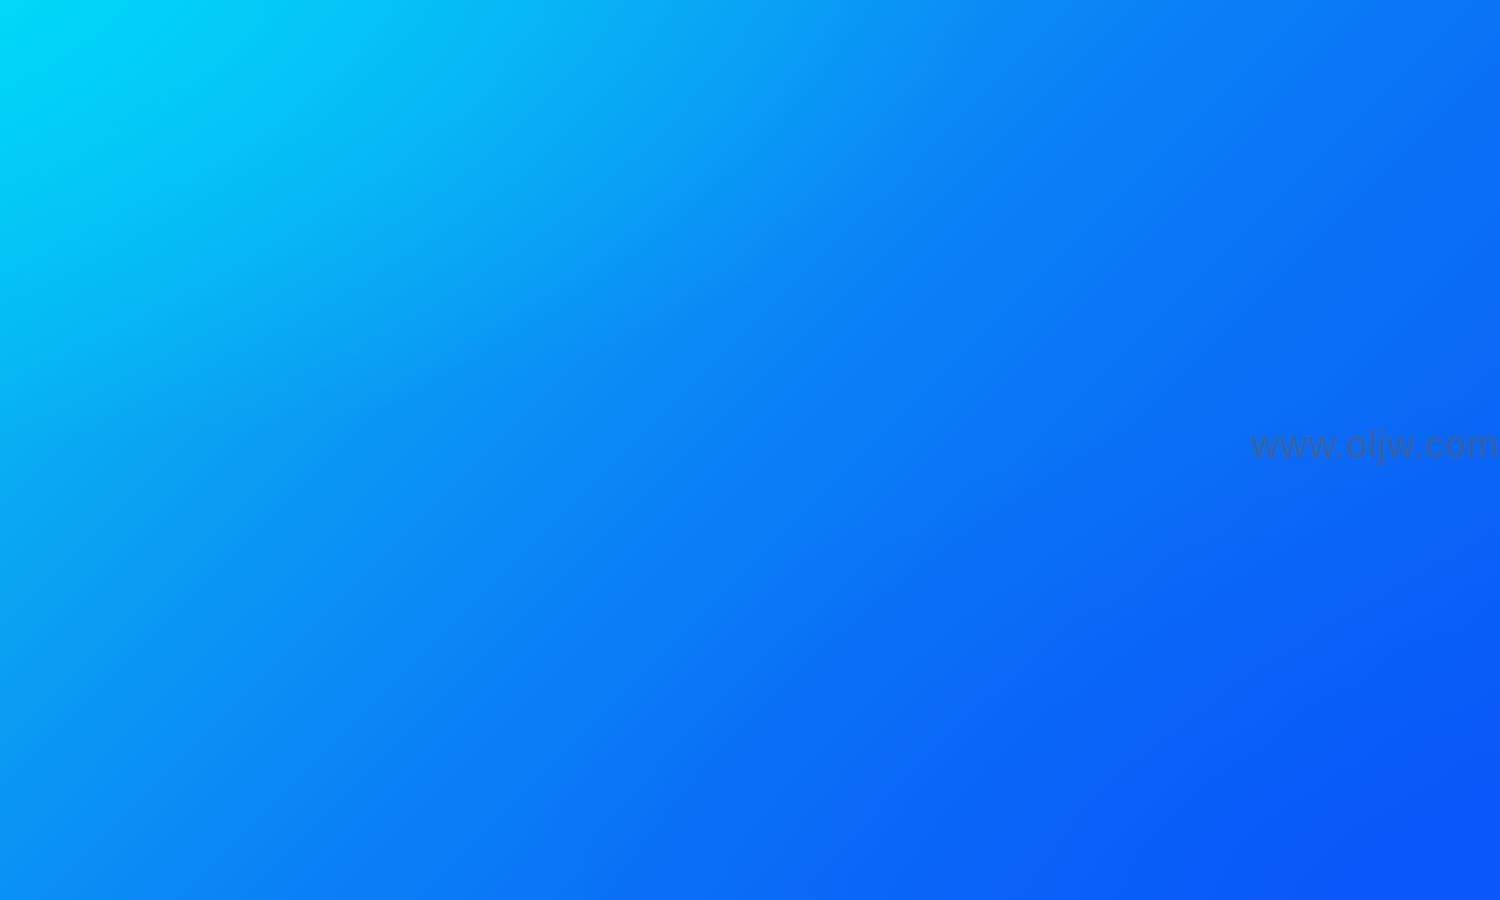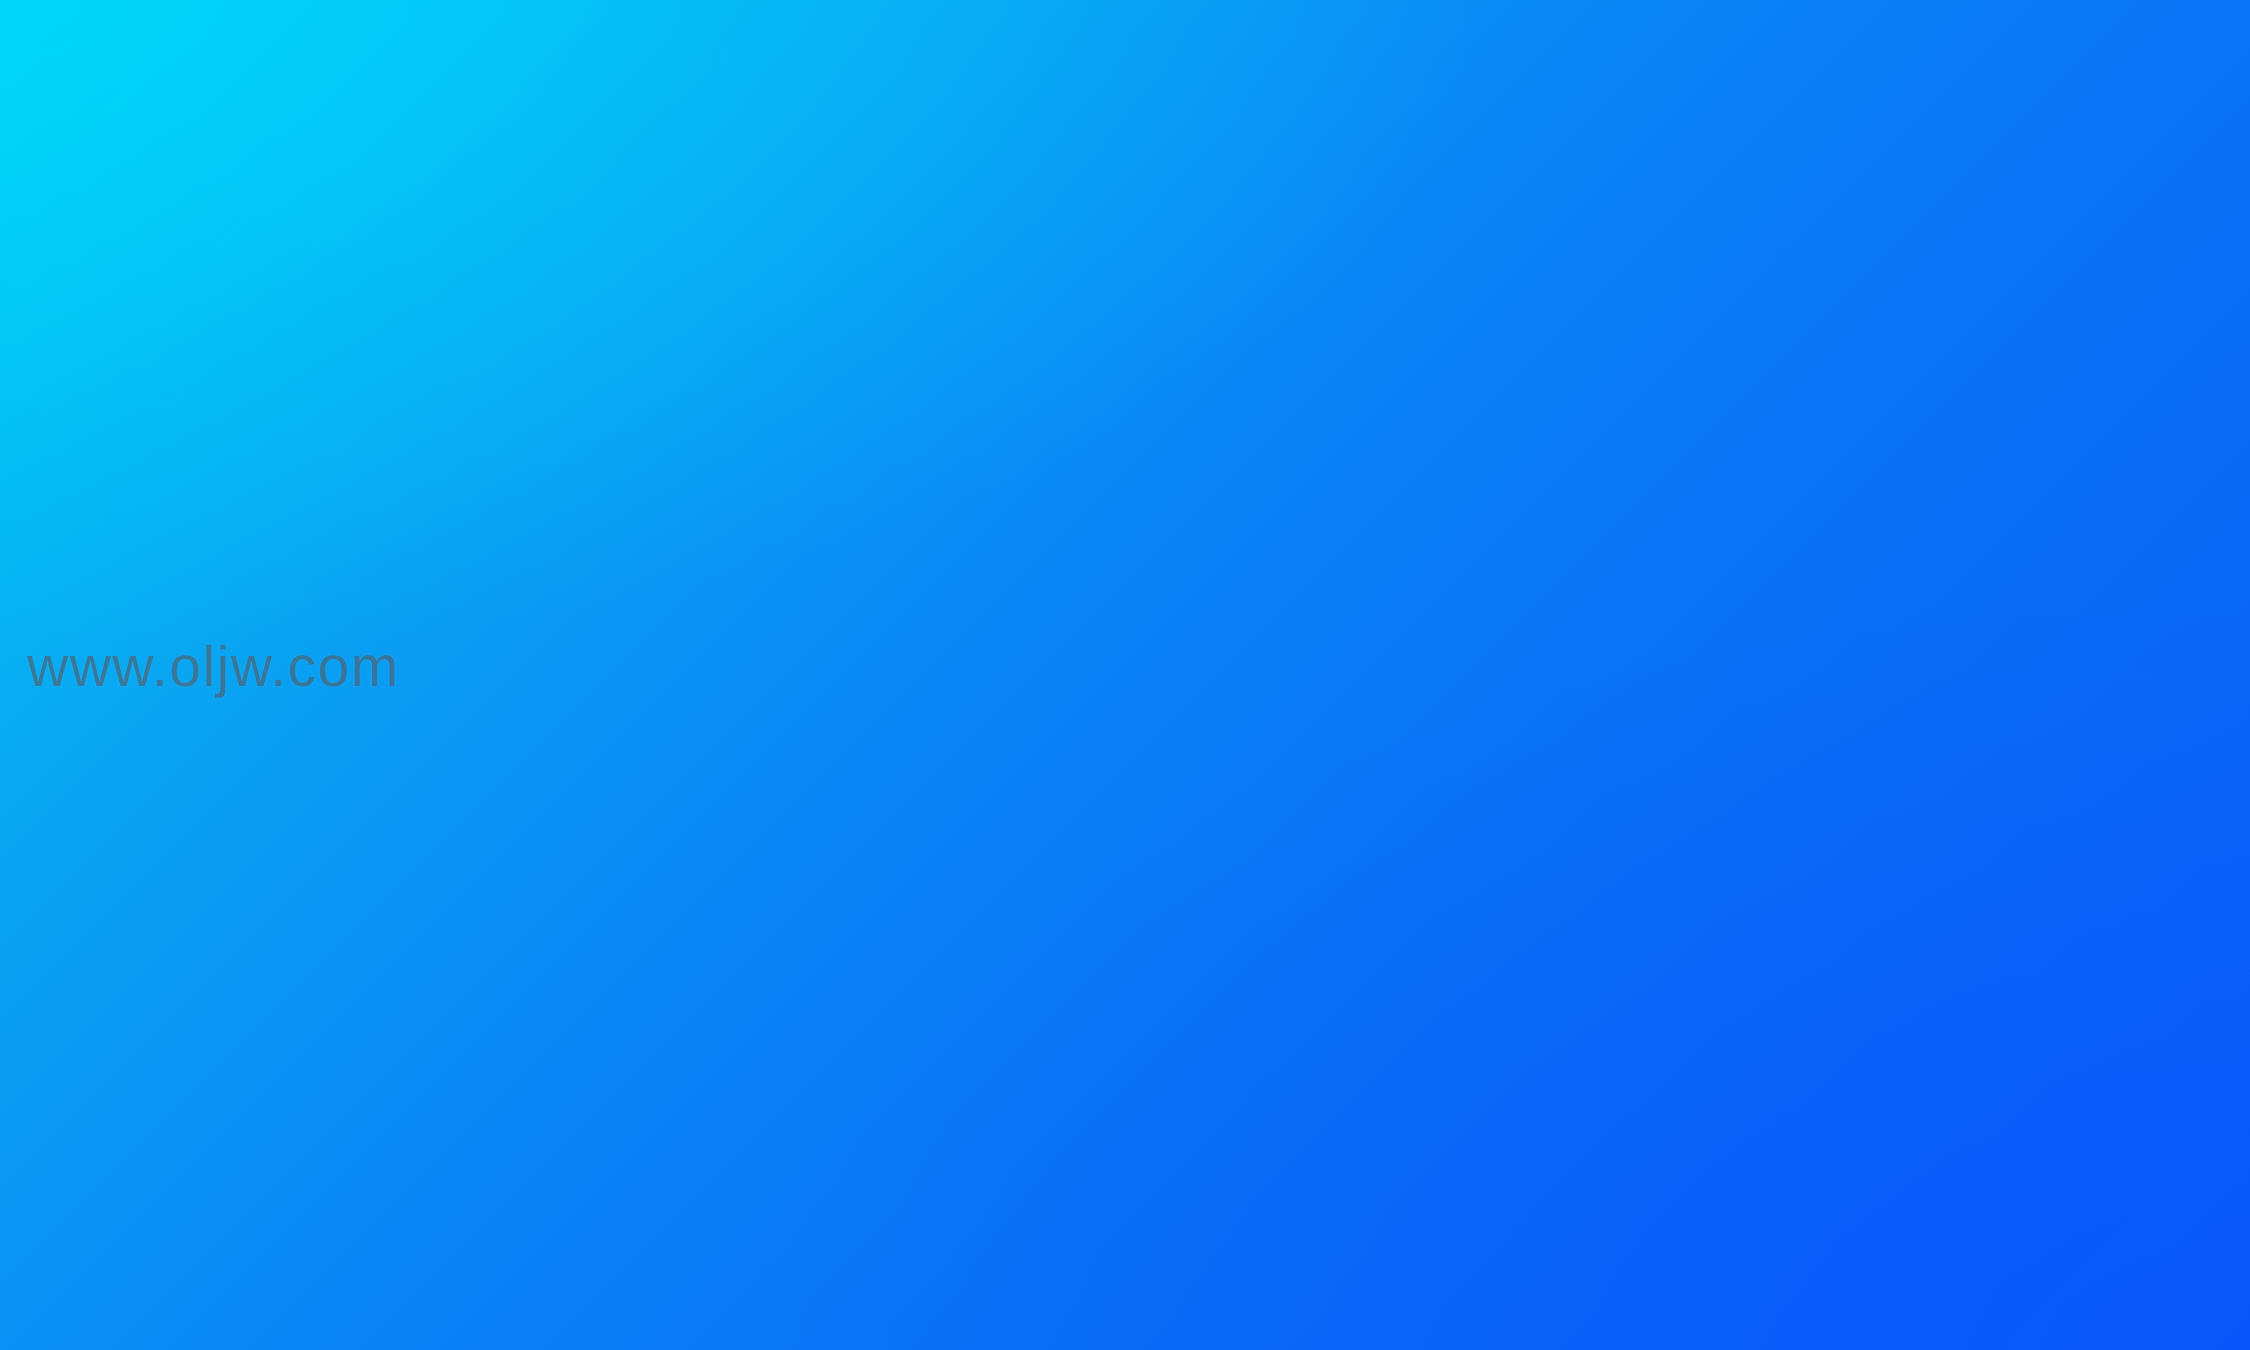--- a/index.html
+++ b/index.html
@@ -70,29 +70,28 @@
     transform: scaleY(1.06);
     transform-origin: center;
     user-select: none;
   }
 
   .watermark {
     position: absolute;
     left: 0;
     right: 0;
     top: 424px;
-    text-align: left;
+    text-align: right;
     font-size: 38px;
     letter-spacing: 1px;
     color: rgba(60, 70, 80, 0.55);
     text-shadow: 0 0 1px rgba(255, 255, 255, 0.18);
     pointer-events: none;
     user-select: none;
     white-space: nowrap;
-    margin-left: 18px;
   }
 </style>
 </head>
 <body>
 
 <div class="stage">
 
 
   <div class="watermark">www.oljw.com</div>
 

